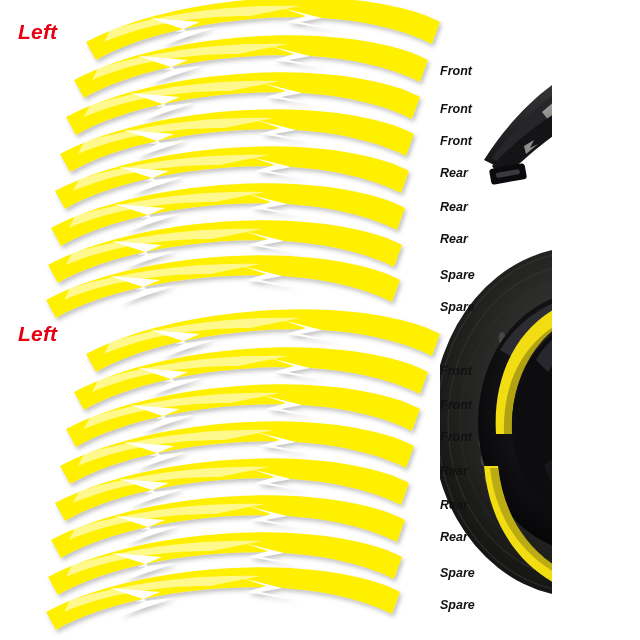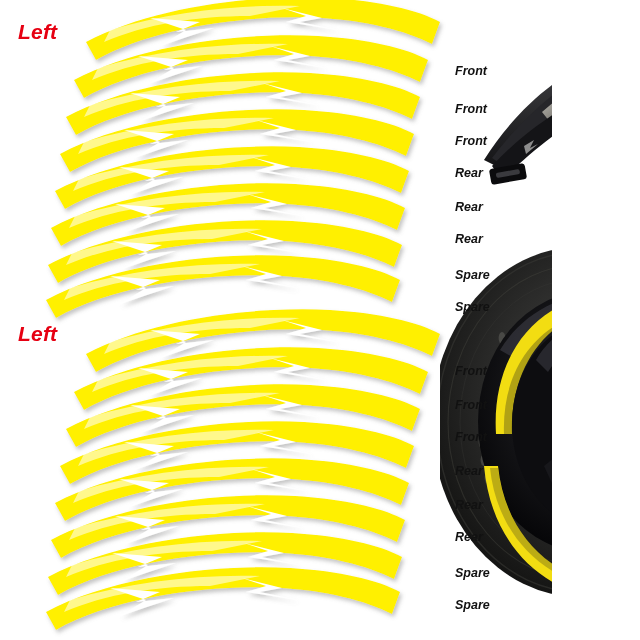--- a/index.html
+++ b/index.html
@@ -42,21 +42,21 @@
     white-space: nowrap;
     text-shadow: 1px 1px 0 rgba(255,255,255,0.9);
     z-index: 6;
   }
   #heading-left  { left: 18px; top: 20px; }
   #heading-right { left: 18px; top: 322px; }
 
   
   .pos-label {
     position: absolute;
-    left: 455px;
+    left: 440px;
     font-family: "Liberation Sans", sans-serif;
     font-weight: bold;
     font-style: italic;
     font-size: 12.5px;
     color: #111111;
     white-space: nowrap;
     z-index: 6;
   }
 
   

